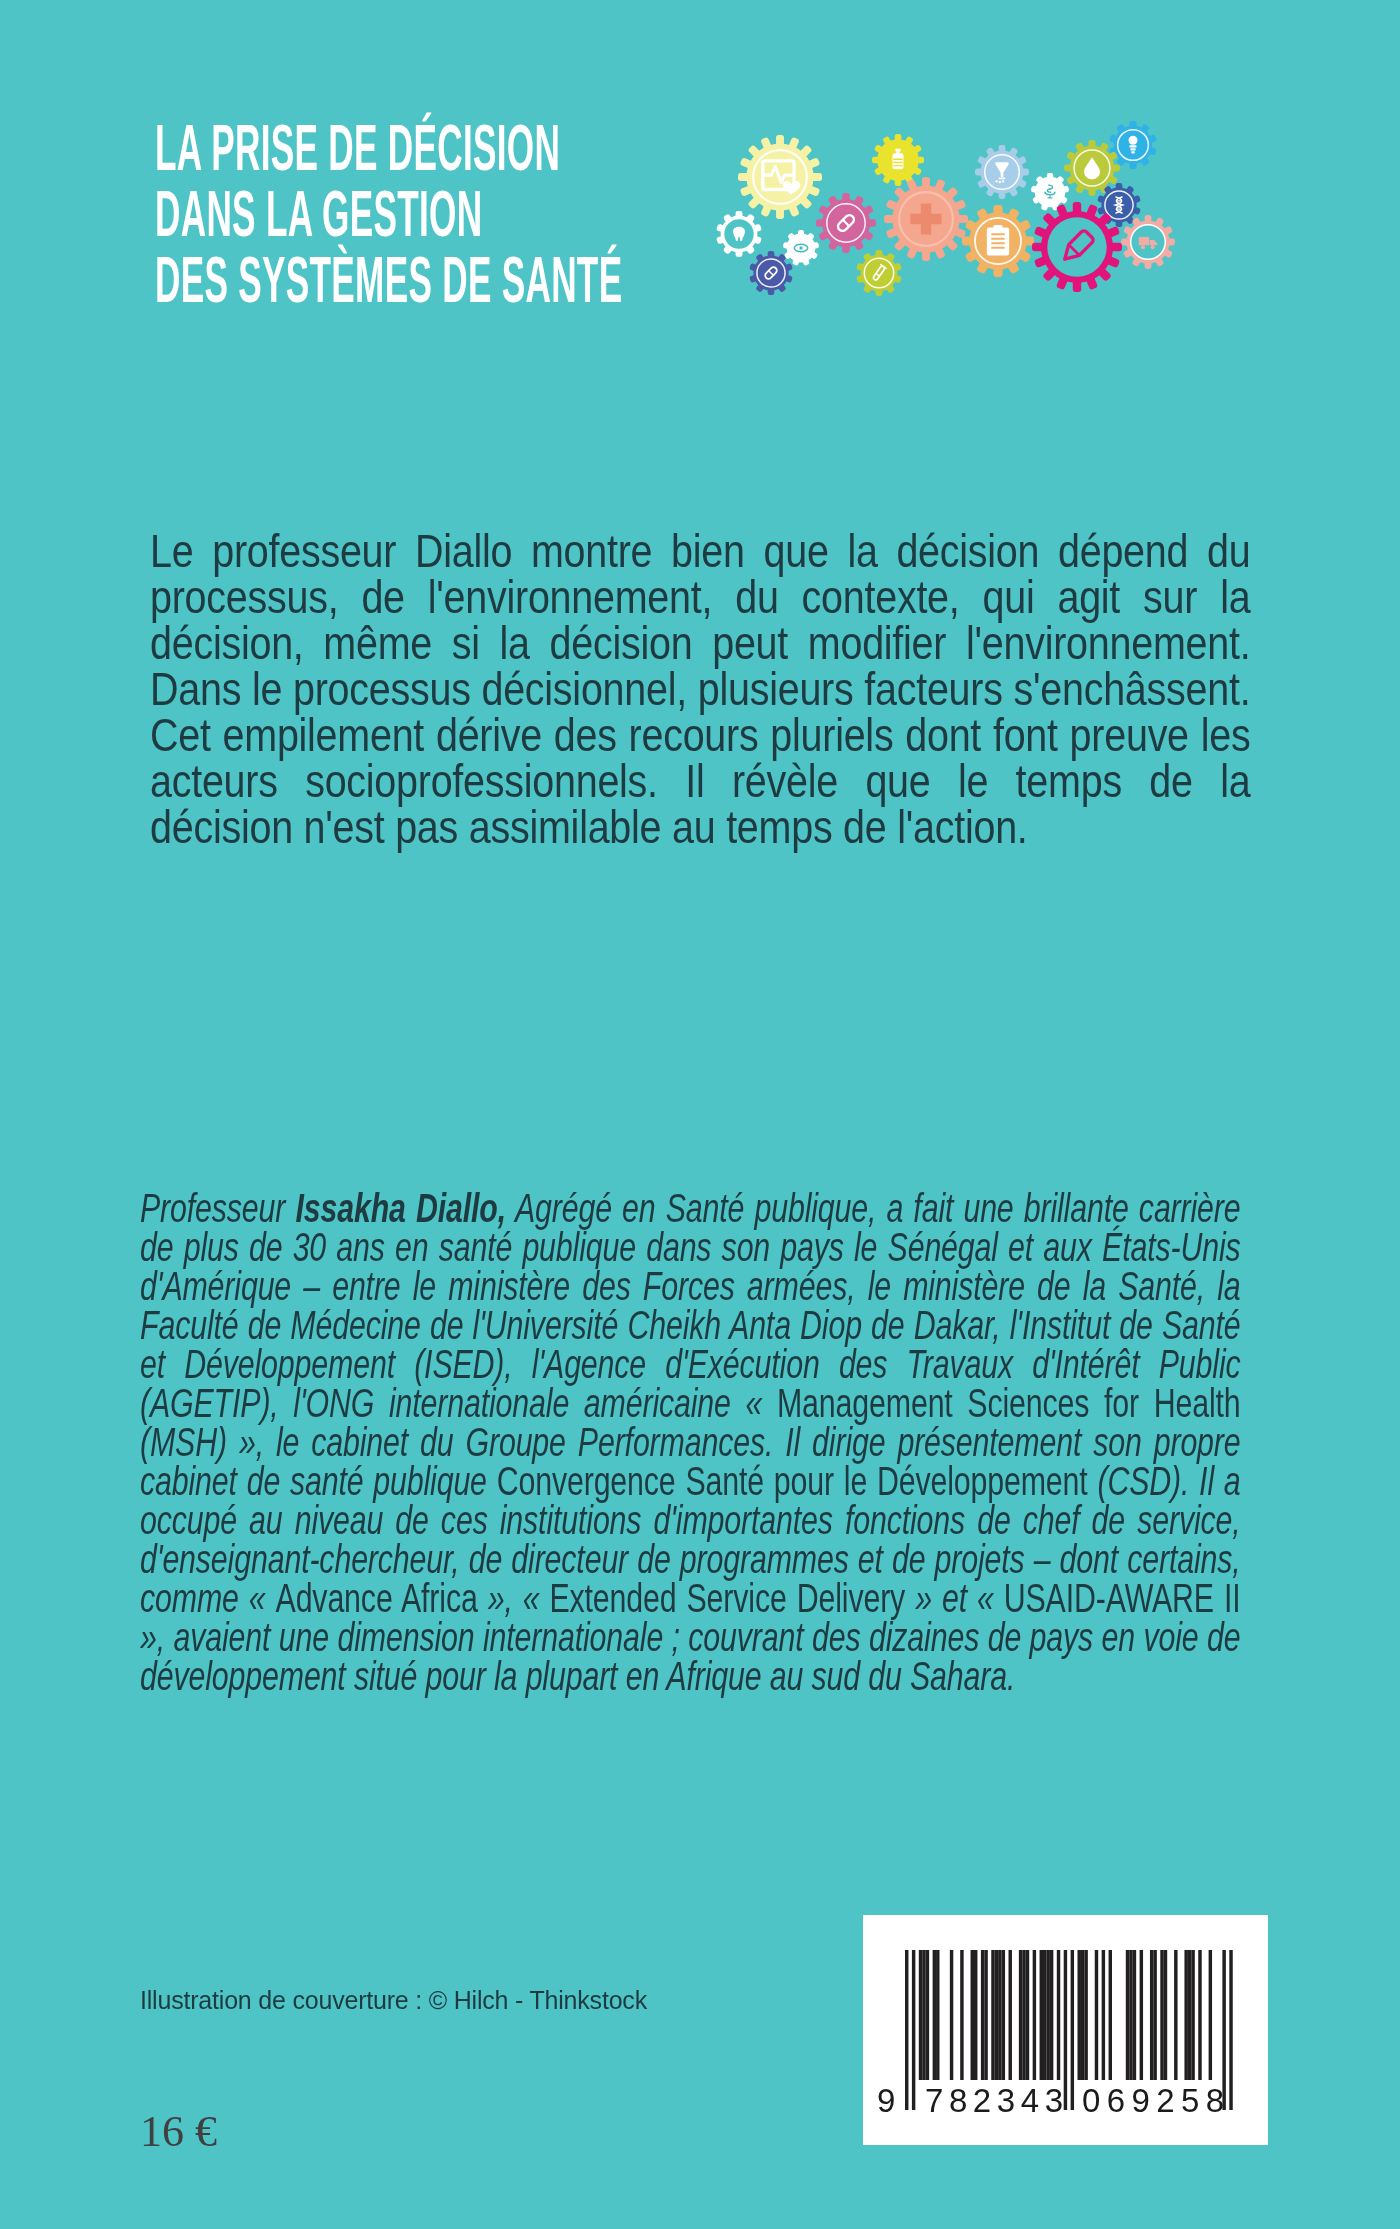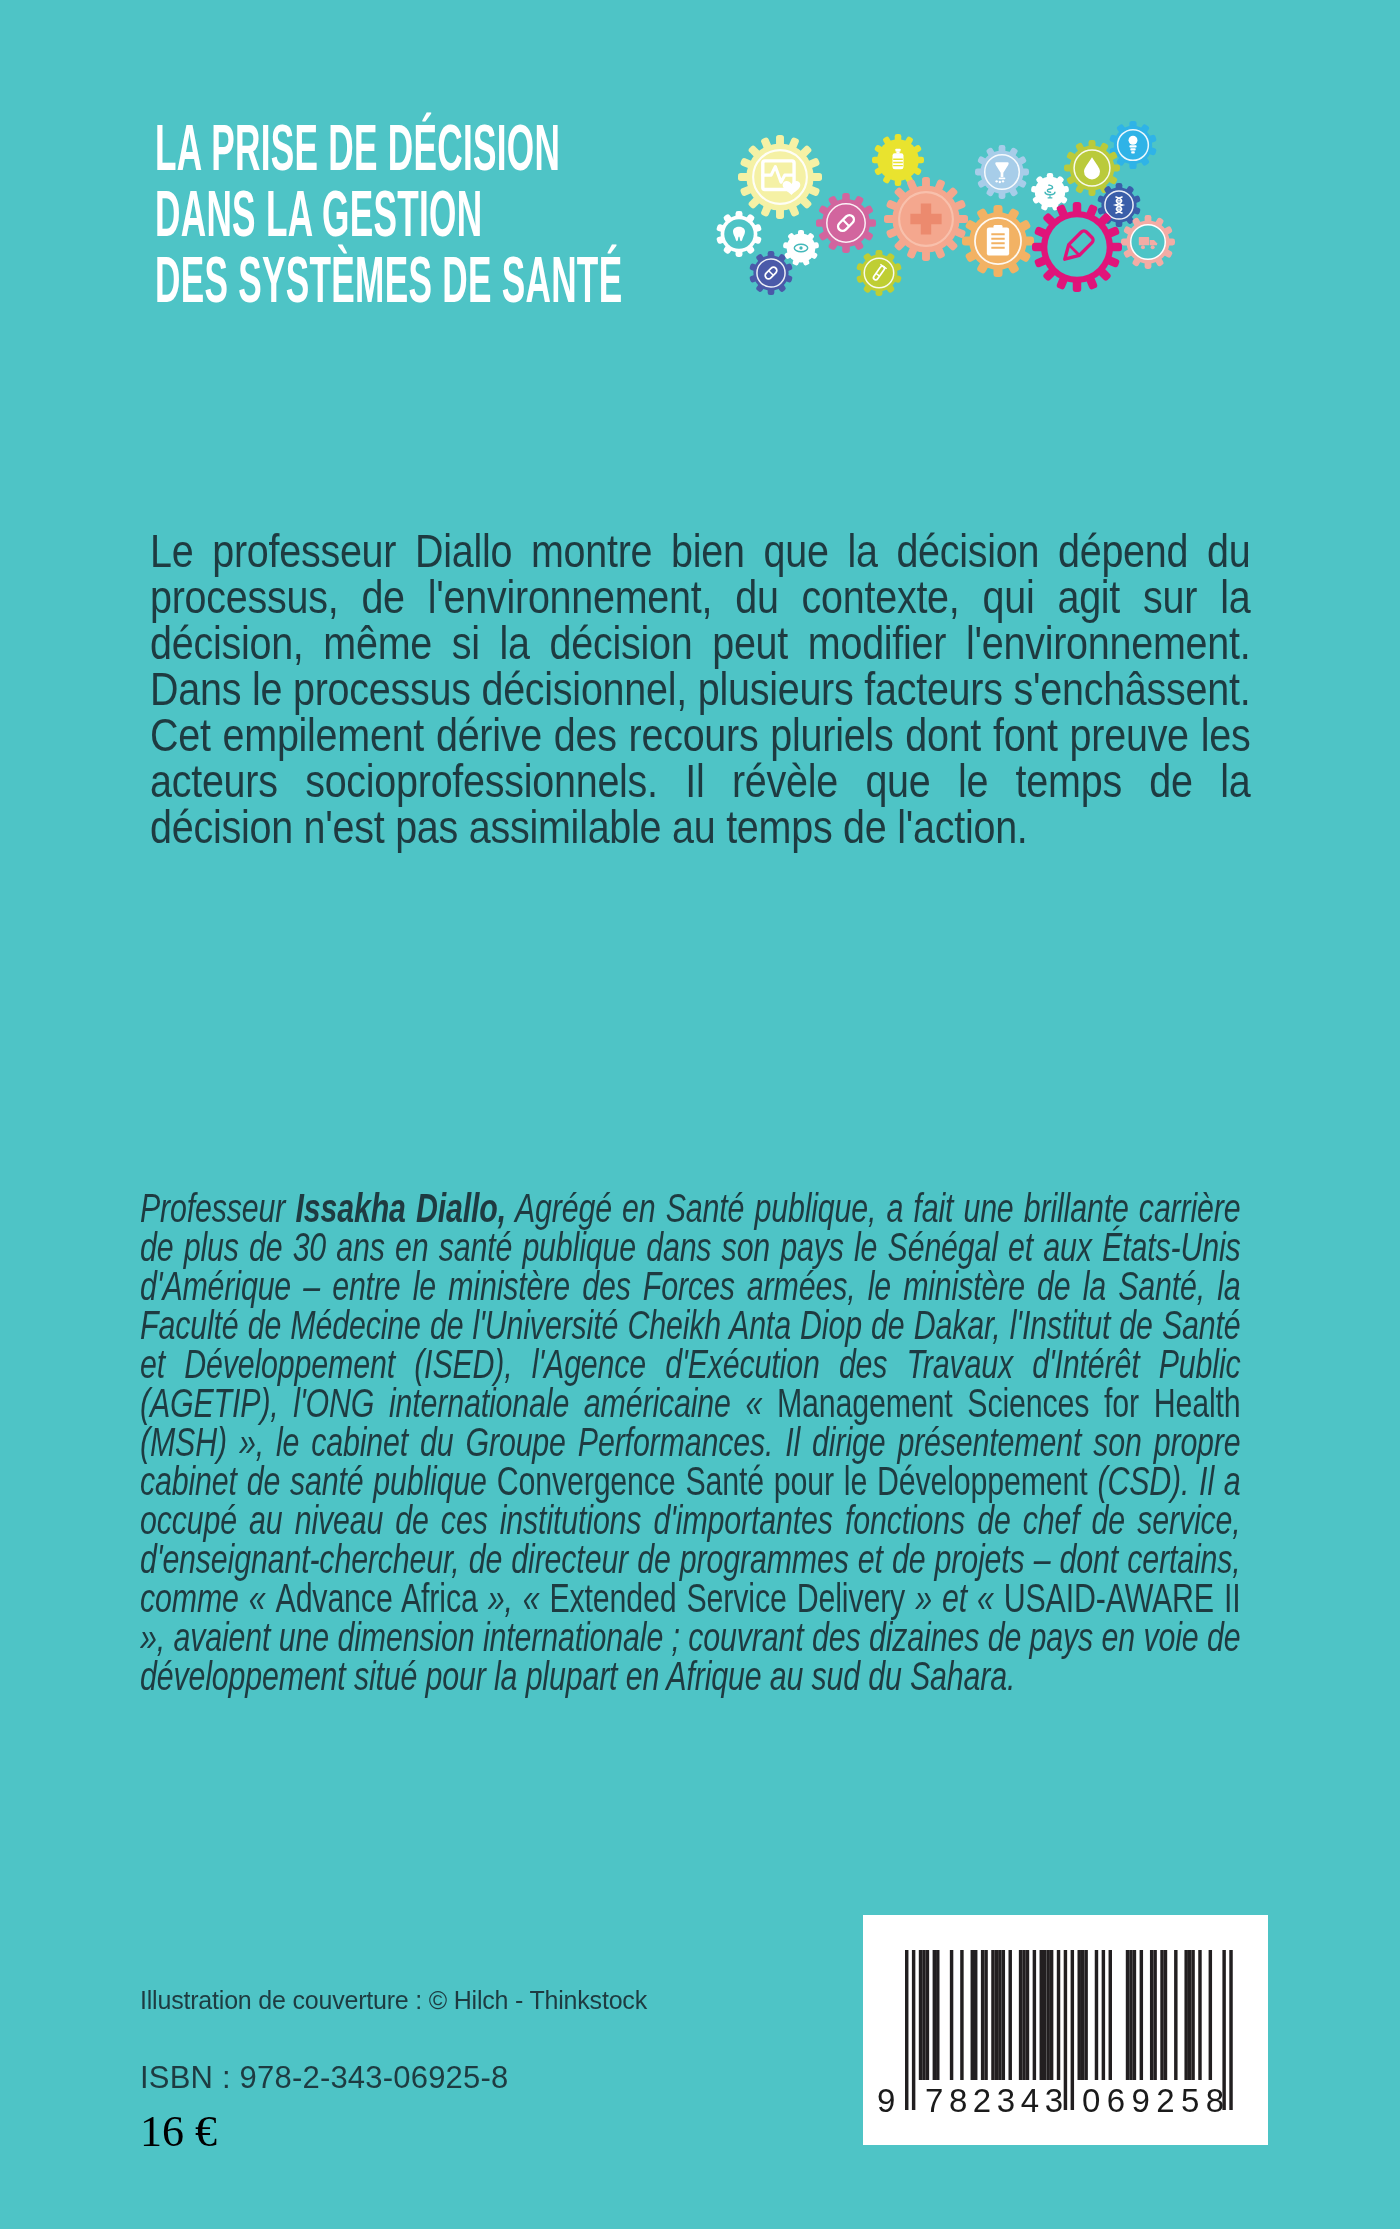--- a/index.html
+++ b/index.html
@@ -38,21 +38,21 @@
   .credit{
     position:absolute;left:140px;top:1986px;
     color:#1E3B41;font-size:25px;letter-spacing:-0.2px;white-space:nowrap;
   }
   .isbn{
     position:absolute;left:140px;top:2060px;
     color:#1E3B41;font-size:31px;letter-spacing:0.2px;white-space:nowrap;
   }
   .price{
     position:absolute;left:140px;top:2106px;
-    color:#000000;font-size:44px;font-family:"Liberation Serif", serif;
+    color:#404040;font-size:44px;font-family:"Liberation Serif", serif;
     white-space:nowrap;
   }
 
   .barcode-box{
     position:absolute;left:863px;top:1915px;width:405px;height:230px;
     background:#FFFFFF;
   }
   .barcode-box svg{position:absolute;left:0;top:0;}
 </style>
 </head>
@@ -401,21 +401,20 @@
     <div>LA PRISE DE DÉCISION</div>
     <div>DANS LA GESTION</div>
     <div>DES SYSTÈMES DE SANTÉ</div>
   </div>
 
   <p class="synopsis">Le professeur Diallo montre bien que la décision dépend du processus, de l'environnement, du contexte, qui agit sur la décision, même si la décision peut modifier l'environnement. Dans le processus décisionnel, plusieurs facteurs s'enchâssent. Cet empilement dérive des recours pluriels dont font preuve les acteurs socioprofessionnels. Il révèle que le temps de la décision n'est pas assimilable au temps de l'action.</p>
 
   <p class="bio"><span>Professeur </span><span class="seg-b">Issakha Diallo,</span><span> Agrégé en Santé publique, a fait une brillante carrière de plus de 30 ans en santé publique dans son pays le Sénégal et aux États-Unis d'Amérique – entre le ministère des Forces armées, le ministère de la Santé, la Faculté de Médecine de l'Université Cheikh Anta Diop de Dakar, l'Institut de Santé et Développement (ISED), l'Agence d'Exécution des Travaux d'Intérêt Public (AGETIP), l'ONG internationale américaine « </span><span class="seg-r">Management Sciences for Health</span><span> (MSH) », le cabinet du Groupe Performances. Il dirige présentement son propre cabinet de santé publique </span><span class="seg-r">Convergence Santé pour le Développement</span><span> (CSD). Il a occupé au niveau de ces institutions d'importantes fonctions de chef de service, d'enseignant-chercheur, de directeur de programmes et de projets – dont certains, comme « </span><span class="seg-r">Advance Africa</span><span> », « </span><span class="seg-r">Extended Service Delivery</span><span> » </span><span>et</span><span> « </span><span class="seg-r">USAID-AWARE II</span><span> », avaient une dimension internationale ; couvrant des dizaines de pays en voie de développement situé pour la plupart en Afrique au sud du Sahara.</span></p>
 
   <div class="credit">Illustration de couverture : © Hilch - Thinkstock</div>
-  <div class="isbn">ISBN : 978-2-343-06925-8</div>
   <div class="price">16 €</div>
 
   <div class="barcode-box">
     <svg id="barcode-svg" width="405" height="230" viewBox="0 0 405 230">
         <rect x="42" y="35" width="3.45" height="160" fill="#221F20"></rect>
         <rect x="48.9" y="35" width="3.45" height="160" fill="#221F20"></rect>
         <rect x="55.8" y="35" width="3.45" height="130" fill="#221F20"></rect>
         <rect x="59.25" y="35" width="3.45" height="130" fill="#221F20"></rect>
         <rect x="62.7" y="35" width="3.45" height="130" fill="#221F20"></rect>
         <rect x="69.6" y="35" width="3.45" height="130" fill="#221F20"></rect>

